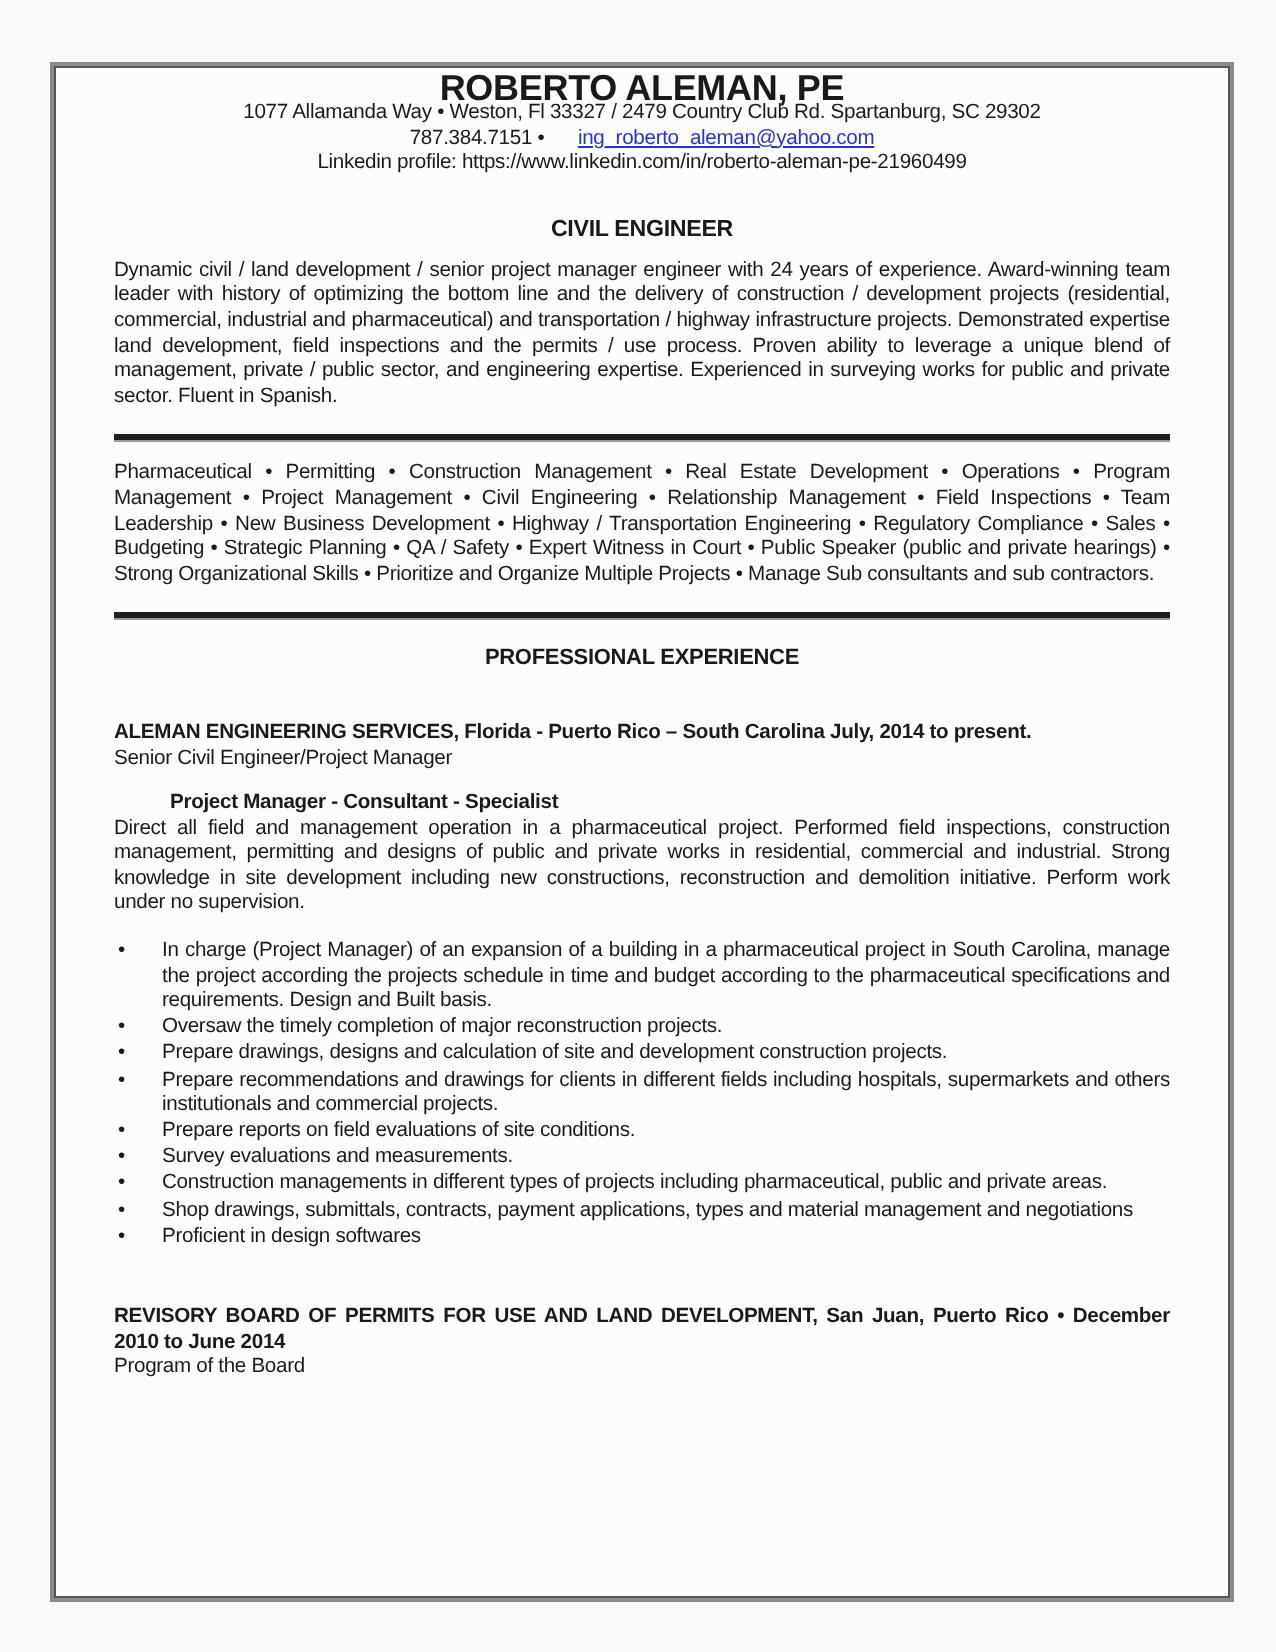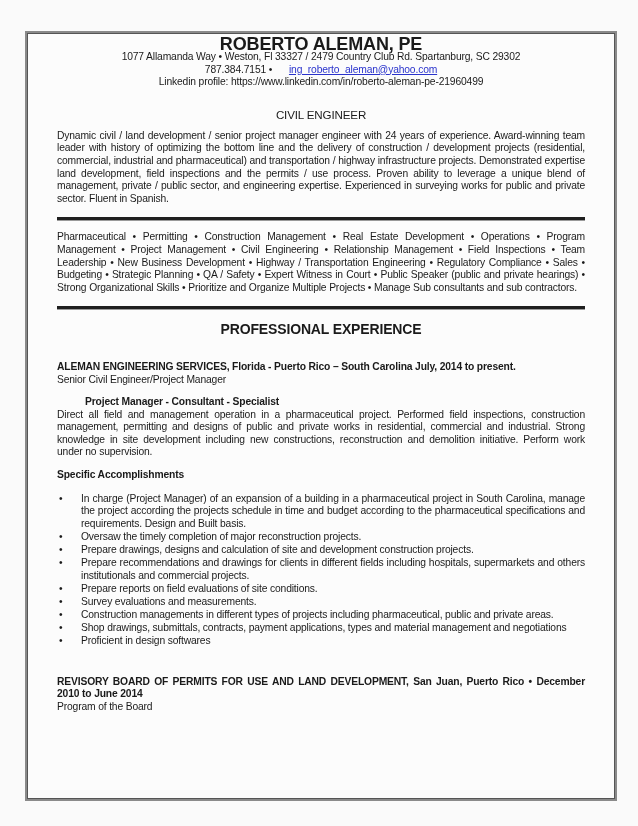--- a/index.html
+++ b/index.html
@@ -24,31 +24,31 @@
       position: absolute;
       left: 30px; right: 30px; top: 0;
       font-size: 10.3px;
       line-height: 12.6px;
       letter-spacing: -0.15px;
     }
     .center { text-align: center; }
     .name { font-weight: bold; font-size: 18px; margin-top: 4px; line-height: 14px; }
     .contact-line { line-height: 12.6px; }
     .email { color: #2a33cc; text-decoration: underline; padding-left: 14px; }
-    .title { font-weight: normal; font-size: 11.6px; margin-top: 19px; line-height: 14px; }
+    .title { font-weight: bold; font-size: 11.6px; margin-top: 19px; line-height: 14px; }
     .summary { text-align: justify; margin-top: 8px; }
     .rule {
       height: 3px; background: #1f1f1f;
       border-bottom: 1px solid #9a9a9a;
       margin: 0;
     }
     .rule1 { margin-top: 12px; }
     .skills { margin-top: 10px; }
     .rule2 { margin-top: 12px; }
-    .section-heading { font-weight: bold; font-size: 14px; text-align: center; margin-top: 13px; }
+    .section-heading { font-weight: bold; font-size: 11px; text-align: center; margin-top: 13px; }
     .job-head { font-weight: bold; margin-top: 25px; }
     .sub-head { font-weight: bold; margin-top: 10px; padding-left: 28px; }
     .para { text-align: justify; }
     .acc-head { font-weight: bold; margin-top: 10px; }
     ul.acc { list-style: none; margin: 11px 0 0 0; padding: 0; }
     ul.acc li { position: relative; padding-left: 24px; text-align: justify; margin-bottom: 0.5px; }
     ul.acc li .bullet { position: absolute; left: 2px; top: 0; }
     .job2-head { font-weight: bold; margin-top: 28px; text-align: justify; }
   </style>
 </head>
@@ -72,21 +72,20 @@
     <div class="rule rule2"></div>
 
     <div class="section-heading">PROFESSIONAL EXPERIENCE</div>
 
     <div class="job-head">ALEMAN ENGINEERING SERVICES, Florida - Puerto Rico – South Carolina July, 2014 to present.</div>
     <div>Senior Civil Engineer/Project Manager</div>
 
     <div class="sub-head">Project Manager - Consultant - Specialist</div>
     <div class="para">Direct all field and management operation in a pharmaceutical project. Performed field inspections, construction management, permitting and designs of public and private works in residential, commercial and industrial.  Strong knowledge in site development including new constructions, reconstruction and demolition initiative.  Perform work under no supervision.</div>
 
-    <div class="acc-head">Specific Accomplishments</div>
     <ul class="acc">
       <li><span class="bullet">•</span><span>In charge (Project Manager) of an expansion of a building in a pharmaceutical project in South Carolina, manage the project according the projects schedule in time and budget according to the pharmaceutical specifications and requirements.  Design and Built basis.</span></li>
       <li><span class="bullet">•</span><span>Oversaw the timely completion of major reconstruction projects.</span></li>
       <li><span class="bullet">•</span><span>Prepare drawings, designs and calculation of site and development construction projects.</span></li>
       <li><span class="bullet">•</span><span>Prepare recommendations and drawings for clients in different fields including hospitals, supermarkets and others institutionals and commercial projects.</span></li>
       <li><span class="bullet">•</span><span>Prepare reports on field evaluations of site conditions.</span></li>
       <li><span class="bullet">•</span><span>Survey evaluations and measurements.</span></li>
       <li><span class="bullet">•</span><span>Construction managements in different types of projects including pharmaceutical, public and private areas.</span></li>
       <li><span class="bullet">•</span><span>Shop drawings, submittals, contracts, payment applications, types and material management and negotiations</span></li>
       <li><span class="bullet">•</span><span>Proficient in design softwares</span></li>

